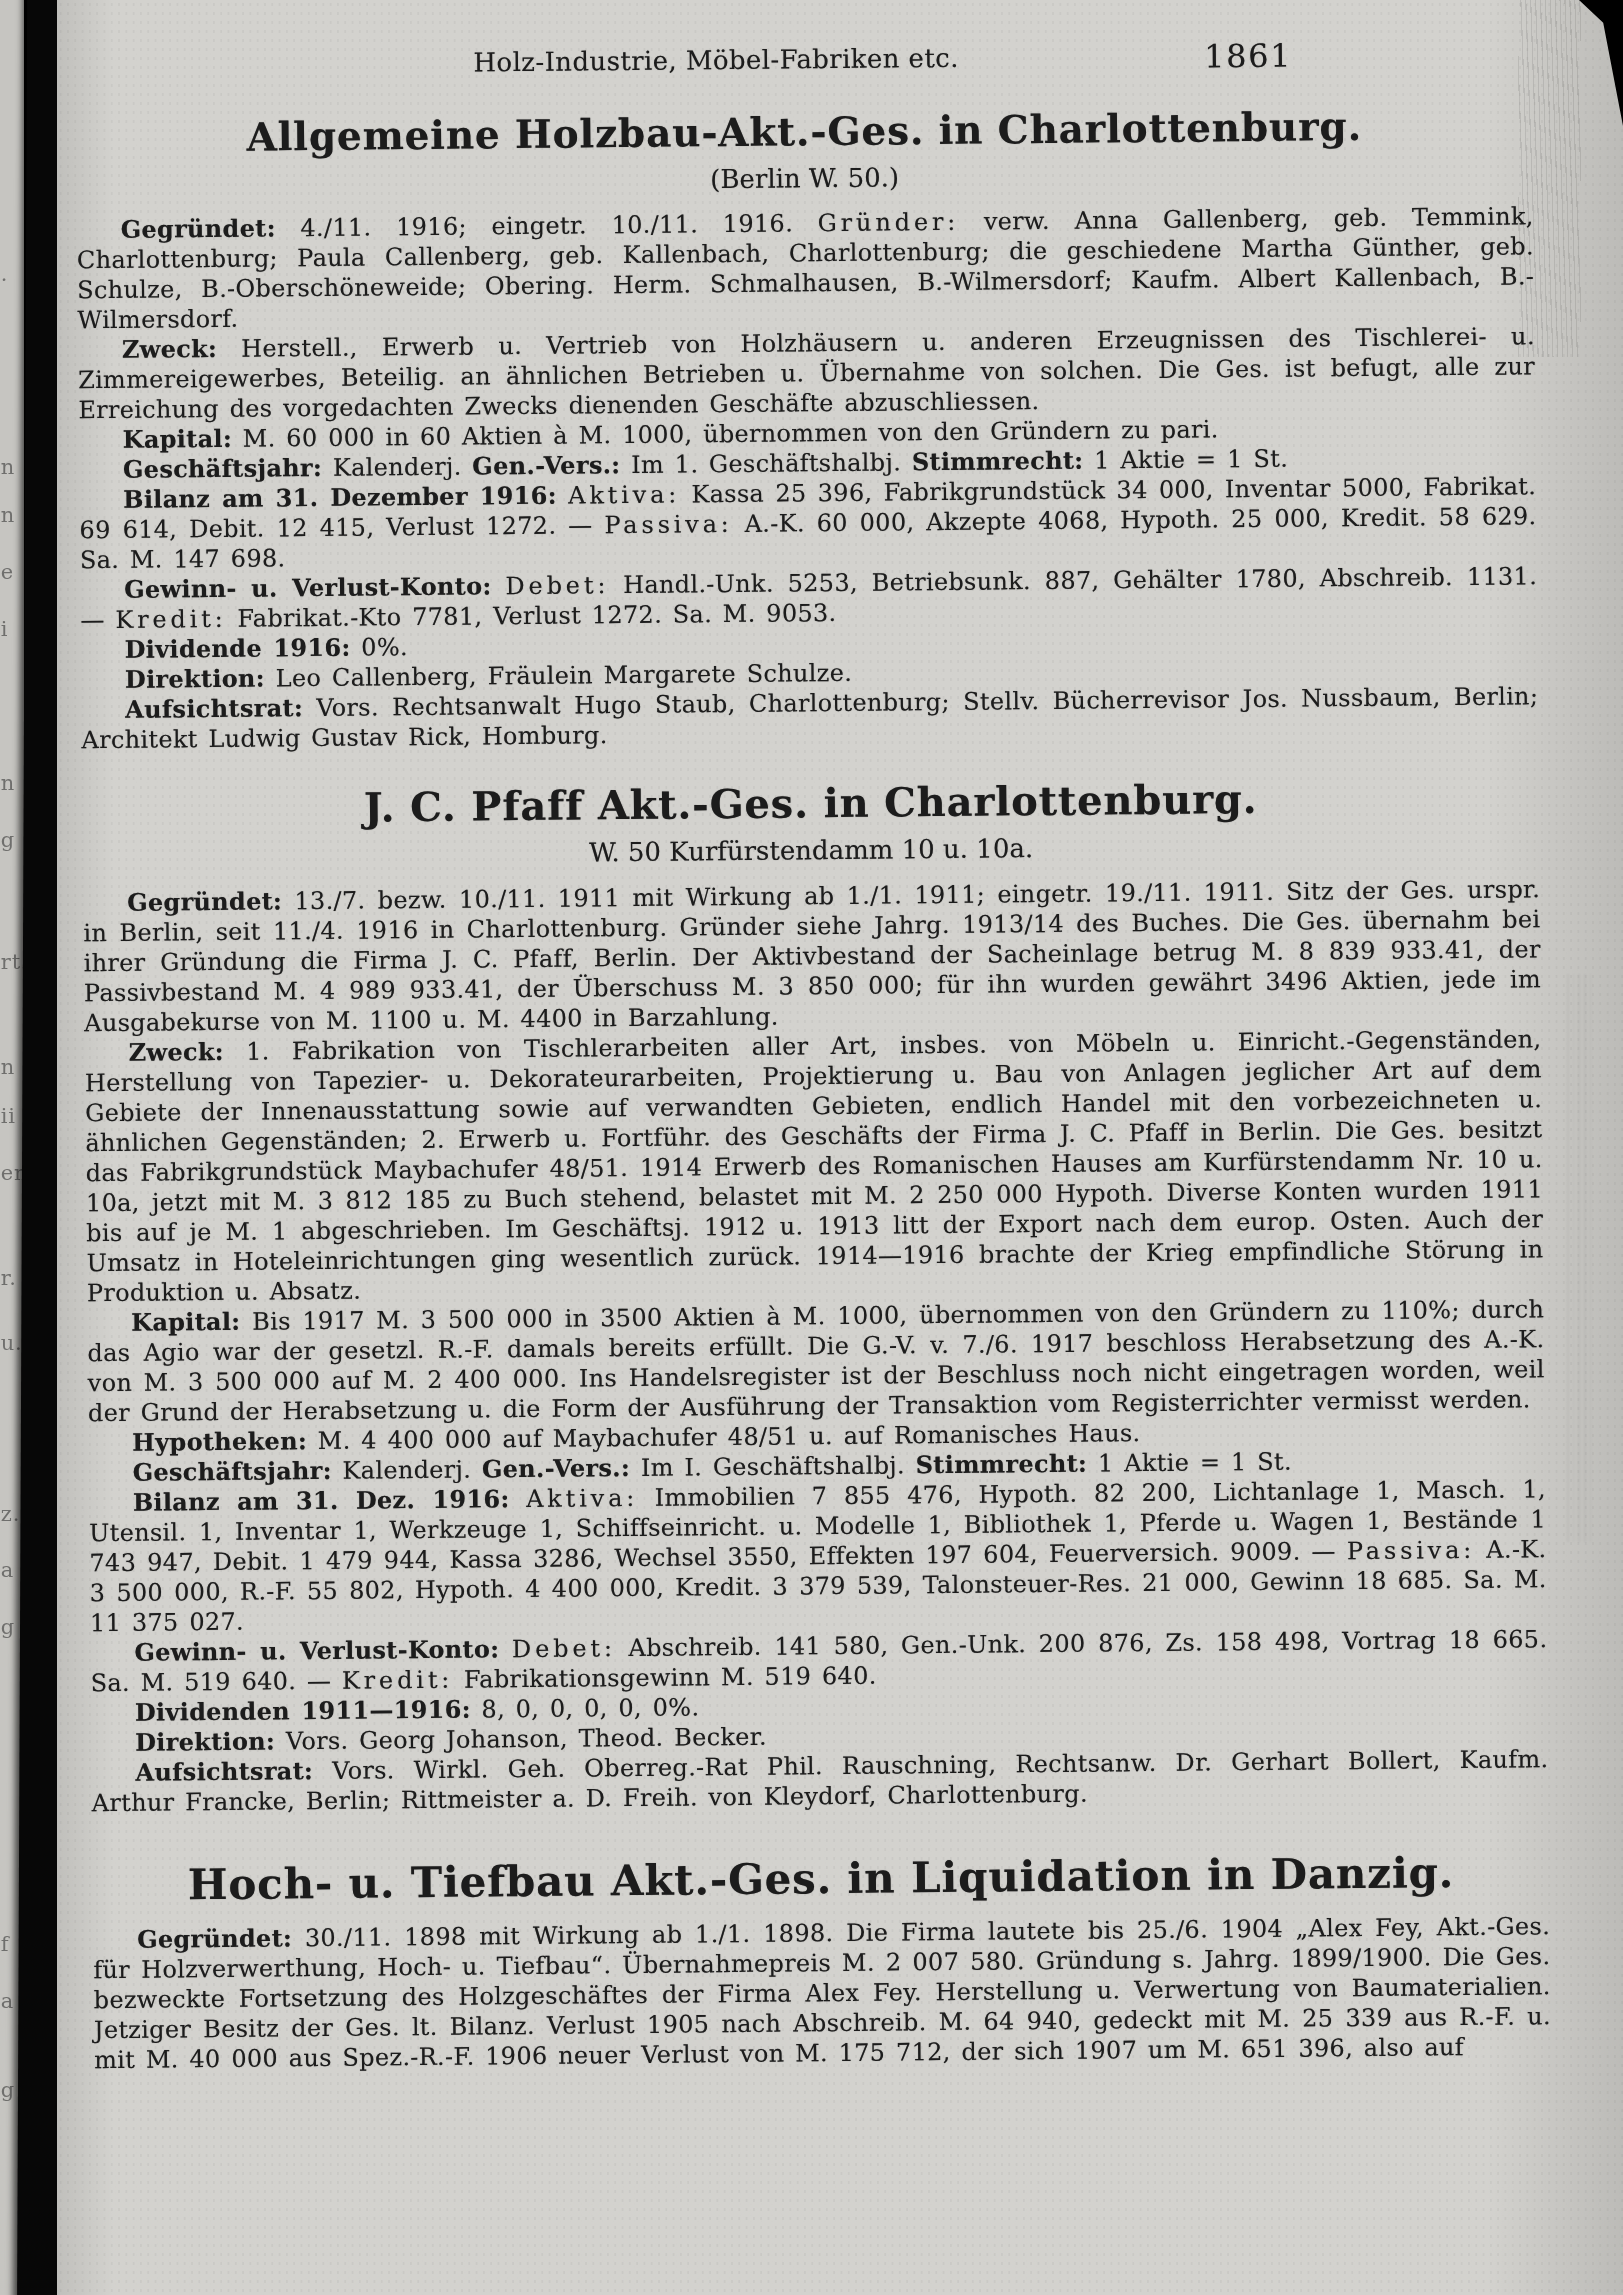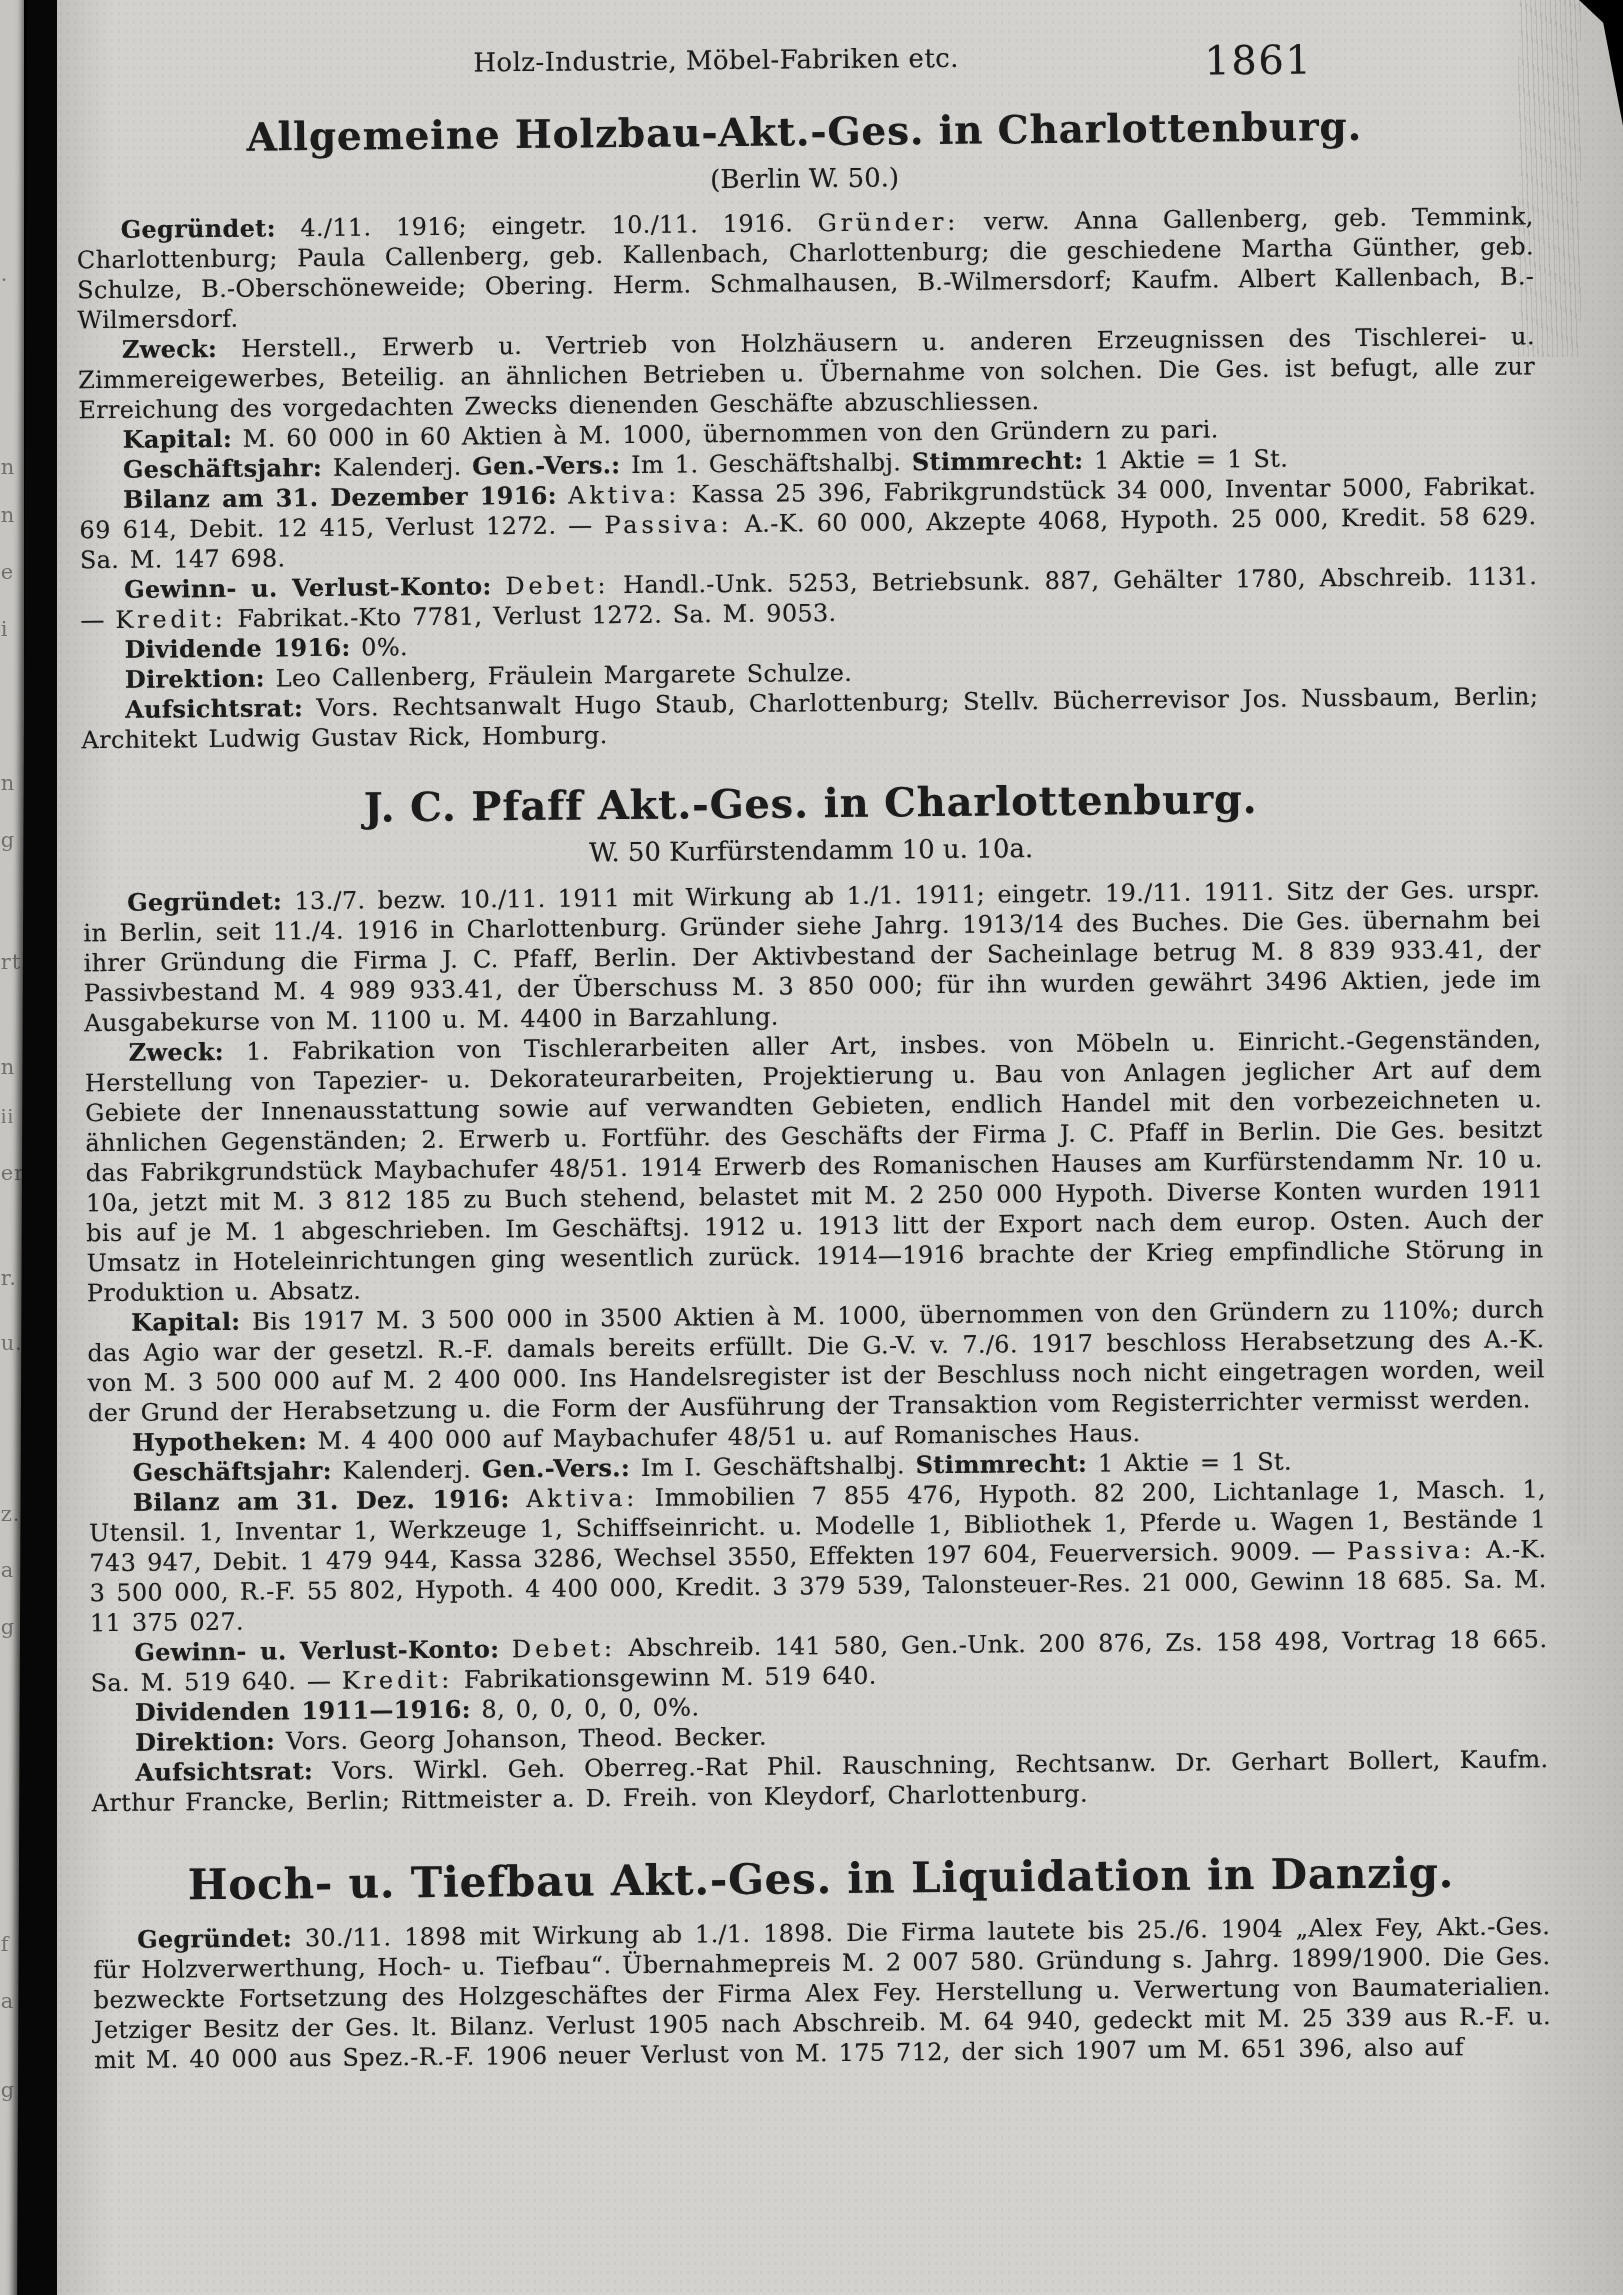--- a/index.html
+++ b/index.html
@@ -29,21 +29,21 @@
 
   
   .tilt{position:absolute;left:0;top:0;right:0;bottom:0;transform:rotate(-.55deg);
     transform-origin:779px 211px;}
   .content{position:absolute;left:19.5px;top:44px;width:1457px;
     text-shadow:0 0 0.8px rgba(28,28,28,.5);}
 
   .page-header{position:relative;height:36px;margin-bottom:29px;}
   .running-title{position:absolute;left:44%;transform:translateX(-50%);font-size:26px;
     letter-spacing:0.4px;white-space:nowrap;}
-  .page-number{position:absolute;left:77.5%;top:-3.2px;font-size:40px;letter-spacing:1.6px;}
+  .page-number{position:absolute;left:77.5%;top:-3.2px;font-size:32px;letter-spacing:1.6px;}
 
   .entry-title{margin:0;text-align:center;font-size:39px;line-height:1.15;font-weight:700;
     letter-spacing:0.8px;}
   .entry:nth-child(2){margin-top:32px;}
   .entry:nth-child(2) .entry-title{font-size:40px;}
   .entry:nth-child(3){margin-top:44px;}
   .entry:nth-child(3) .entry-title{font-size:42px;}
   .entry-subtitle{margin-top:8px;text-align:center;font-size:26px;line-height:32px;}
   .entry-body{margin-top:14.6px;}
   .para{margin:0;font-size:24px;line-height:30px;text-indent:44px;text-align:justify;
@@ -57,21 +57,21 @@
 <div class="edge-strip" id="edge-strip">
     <div class="frag" style="top: 268px;">·</div>
     <div class="frag" style="top: 455px;">n</div>
     <div class="frag" style="top: 503px;">n</div>
     <div class="frag" style="top: 560px;">e</div>
     <div class="frag" style="top: 617px;">i</div>
     <div class="frag" style="top: 771px;">n</div>
     <div class="frag" style="top: 828px;">g</div>
     <div class="frag" style="top: 950px;">rt.</div>
     <div class="frag" style="top: 1055px;">n</div>
-    <div class="frag" style="top: 1104px; font-family: Liberation Serif, serif;">ii</div>
+    <div class="frag" style="top: 1104px;">ii</div>
     <div class="frag" style="top: 1161px;">en</div>
     <div class="frag" style="top: 1266px;">r.</div>
     <div class="frag" style="top: 1331px;">u.</div>
     <div class="frag" style="top: 1502px;">z.</div>
     <div class="frag" style="top: 1558px;">a</div>
     <div class="frag" style="top: 1615px;">g</div>
     <div class="frag" style="top: 1932px;">f</div>
     <div class="frag" style="top: 1989px;">a</div>
     <div class="frag" style="top: 2078px;">g</div>
   </div>

